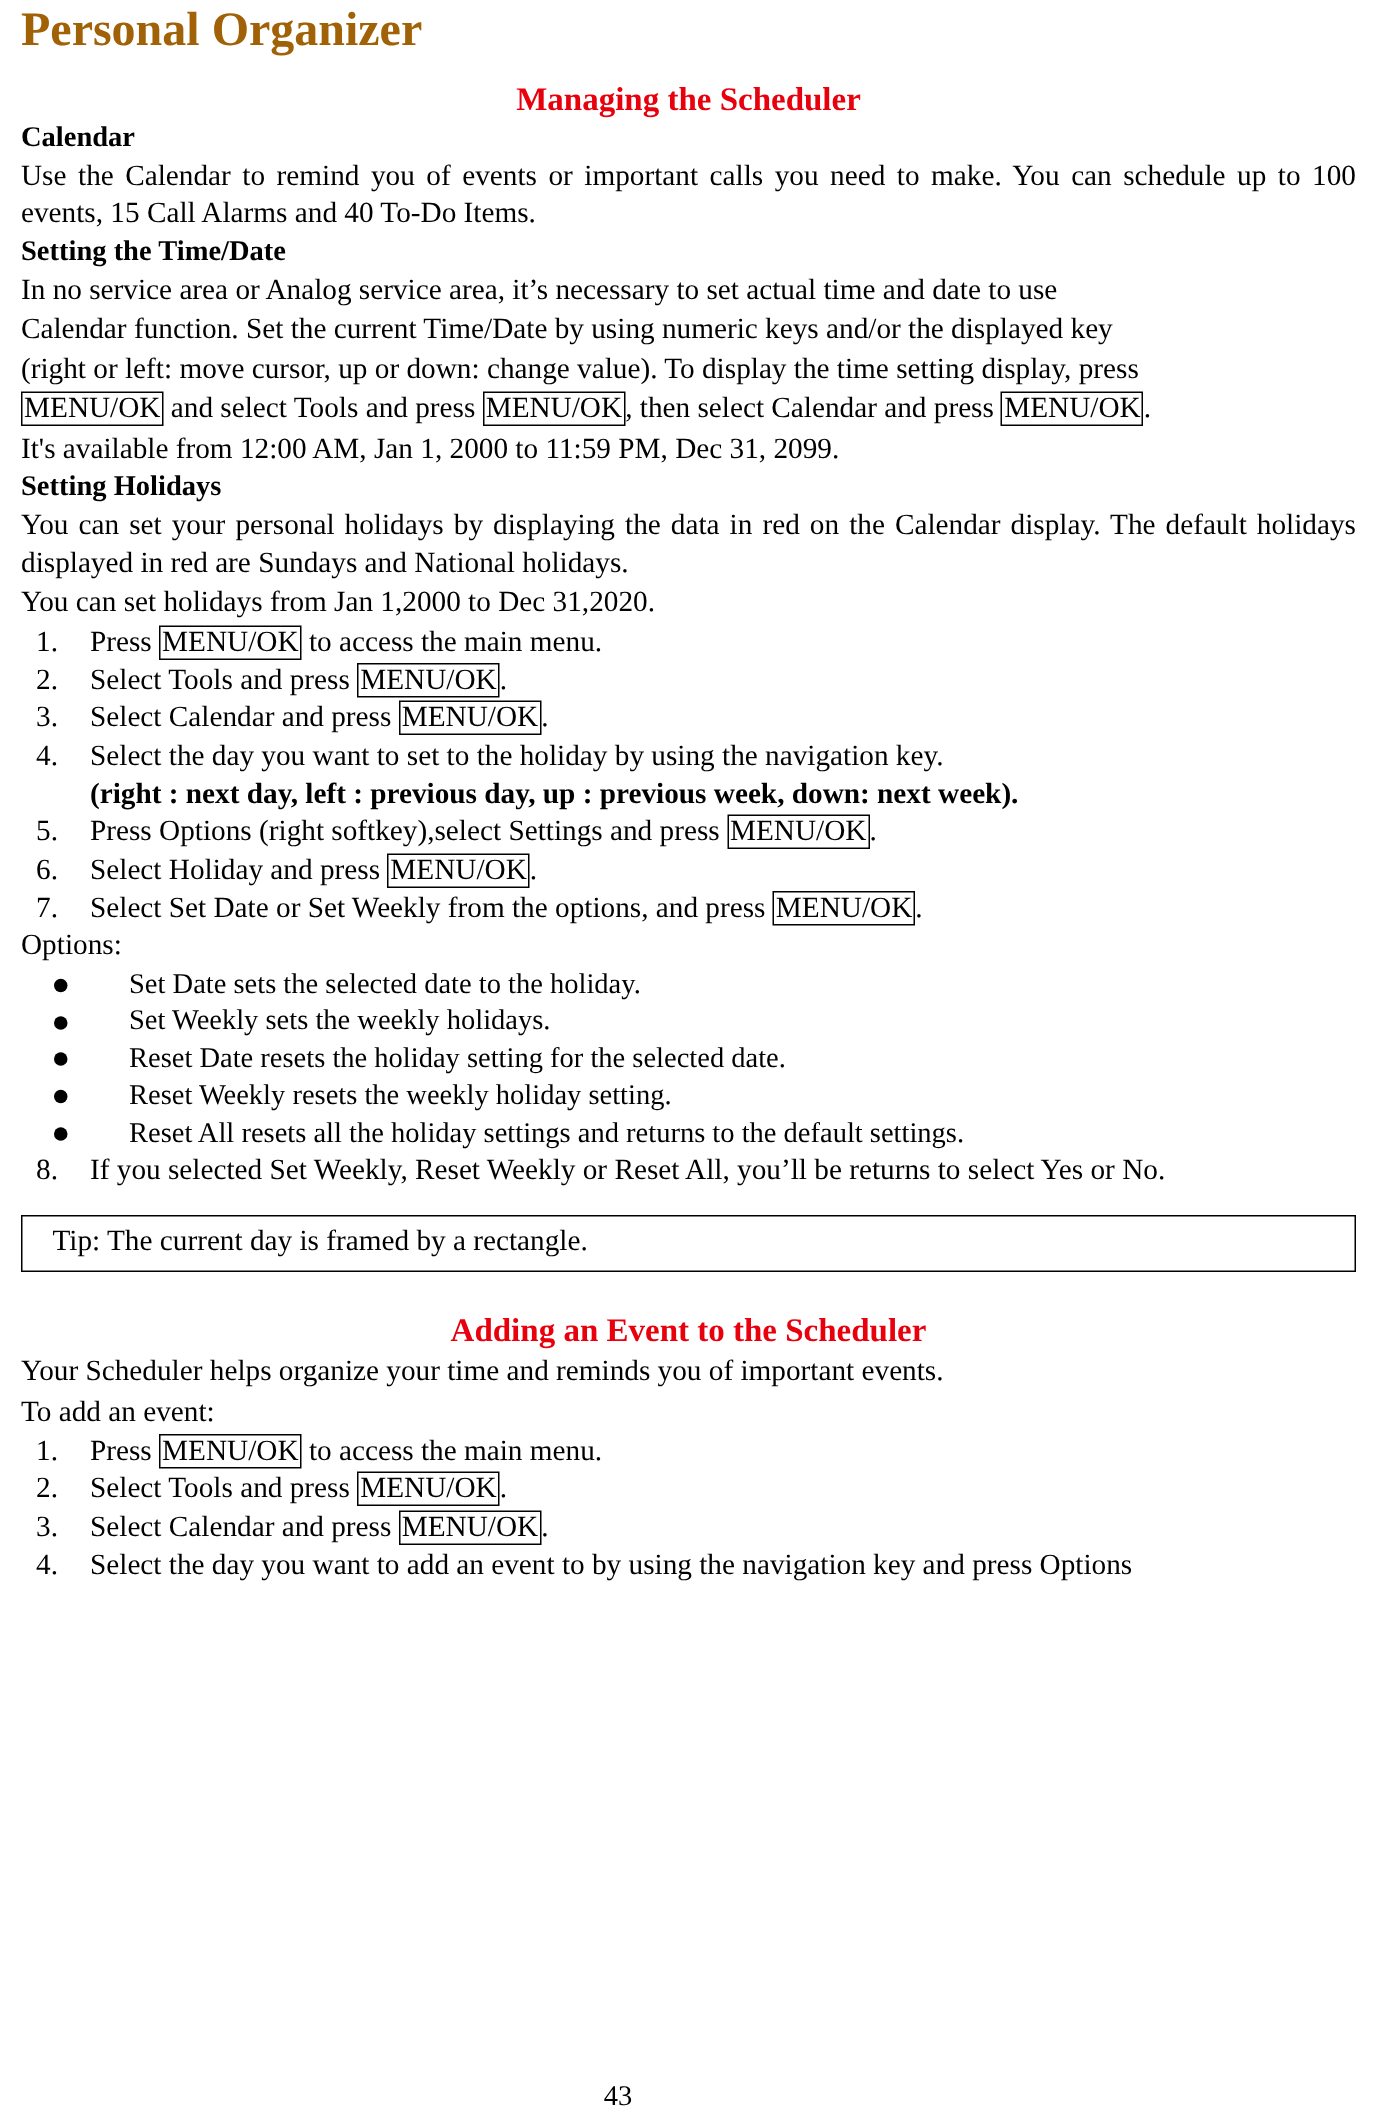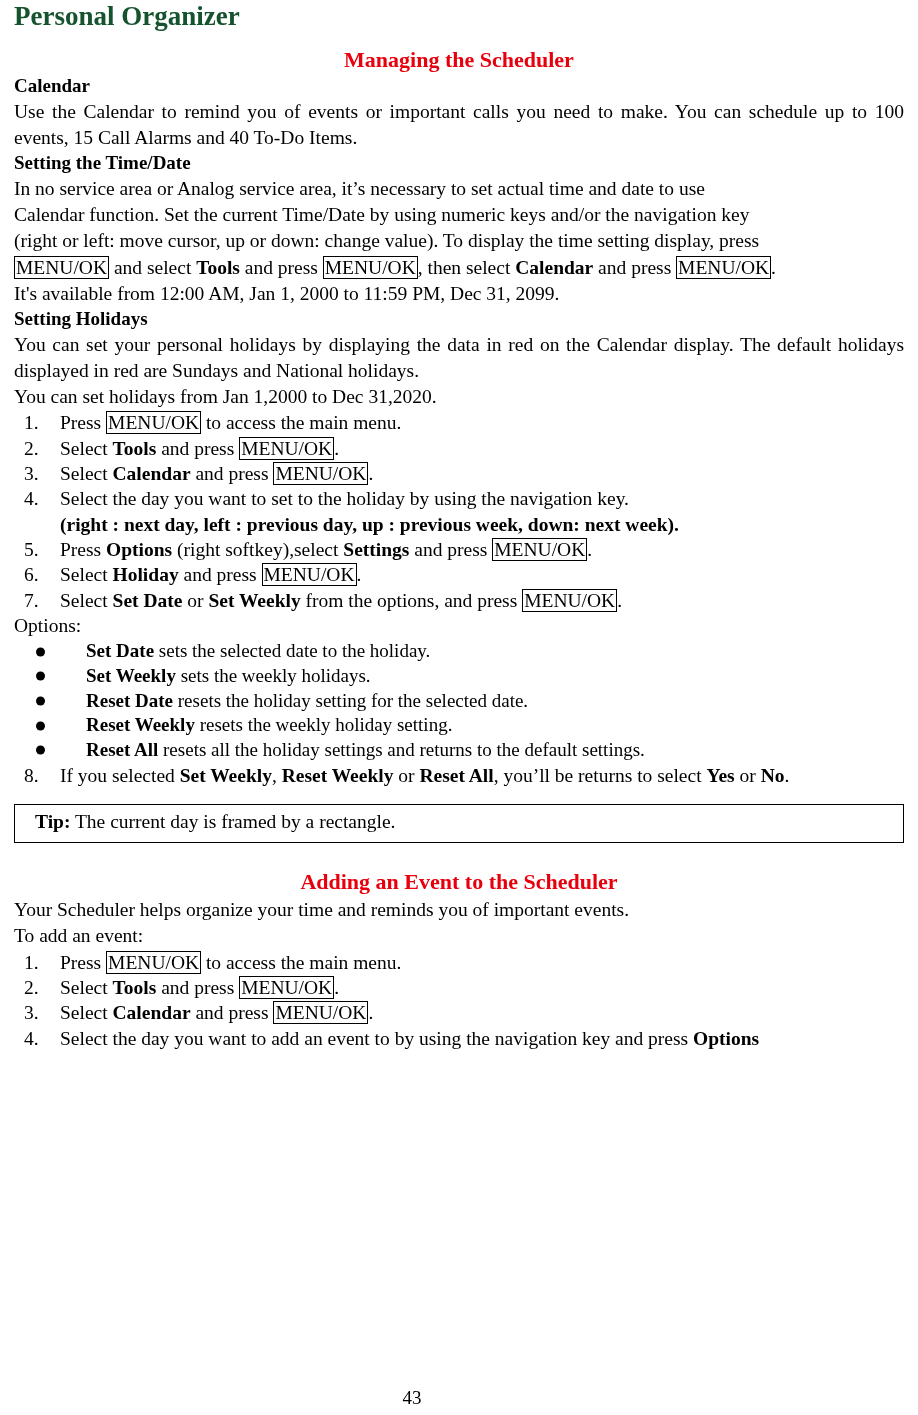--- a/index.html
+++ b/index.html
@@ -15,23 +15,23 @@
     position: relative;
   }
   .page {
     width: 918px;
     height: 1415px;
     position: relative;
     box-sizing: border-box;
     padding: 0 14px;
   }
   .h1 {
-    color: #14532d;
+    color: #a16207;
     font-weight: bold;
-    font-size: 27px;
+    font-size: 32px;
     line-height: 1.08;
     letter-spacing: 0px;
     margin: 2px 0 16px 0;
   }
   .h2 {
     color: #e8000d;
     font-weight: bold;
     font-size: 22px;
     line-height: 1.15;
     margin: 8px 0 3px 0;
@@ -47,21 +47,21 @@
   p {
     font-size: 19.5px;
     line-height: 1.30;
     margin: 0 0 1px 0;
   }
   p.just {
     text-align: justify;
     text-justify: inter-word;
   }
   b, .b {
-    font-weight: bold;
+    font-weight: normal;
     margin-top: 15px;
   }
   .key {
     border: 1px solid #000000;
     padding: 0 1px;
     font-weight: normal;
   }
   .numlist {
     margin: 0;
     padding: 0;
@@ -130,21 +130,21 @@
 
   <div class="h1">Personal Organizer</div>
 
   <div class="h2">Managing the Scheduler</div>
 
   <div class="h3">Calendar</div>
   <p class="just">Use the Calendar to remind you of events or important calls you need to make. You can schedule up to 100 events, 15 Call Alarms and 40 To-Do Items.</p>
 
   <div class="h3">Setting the Time/Date</div>
   <p>In no service area or Analog service area, it’s necessary to set actual time and date to use</p>
-  <p>Calendar function. Set the current Time/Date by using numeric keys and/or the navigation key</p>
+  <p>Calendar function. Set the current Time/Date by using numeric keys and/or the displayed key</p>
   <p>(right or left: move cursor, up or down: change value). To display the time setting display, press</p>
   <p><span class="key">MENU/OK</span><span> and select </span><span class="b">Tools</span><span> and press </span><span class="key">MENU/OK</span><span>, then select </span><span class="b">Calendar</span><span> and press </span><span class="key">MENU/OK</span><span>.</span></p>
   <p>It's available from 12:00 AM, Jan 1, 2000 to 11:59 PM, Dec 31, 2099.</p>
 
   <div class="h3">Setting Holidays</div>
   <p class="just">You can set your personal holidays by displaying the data in red on the Calendar display. The default holidays displayed in red are Sundays and National holidays.</p>
   <p>You can set holidays from Jan 1,2000 to Dec 31,2020.</p>
 
   <ol class="numlist" id="steps-holidays-a">
       <li><span class="num">1.</span><span>Press </span><span class="key">MENU/OK</span><span> to access the main menu.</span></li>

